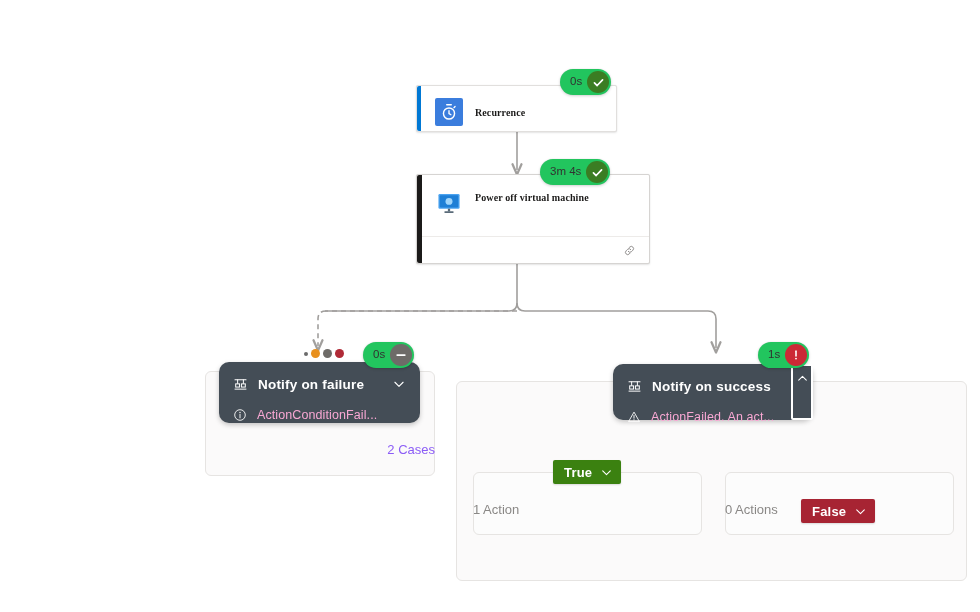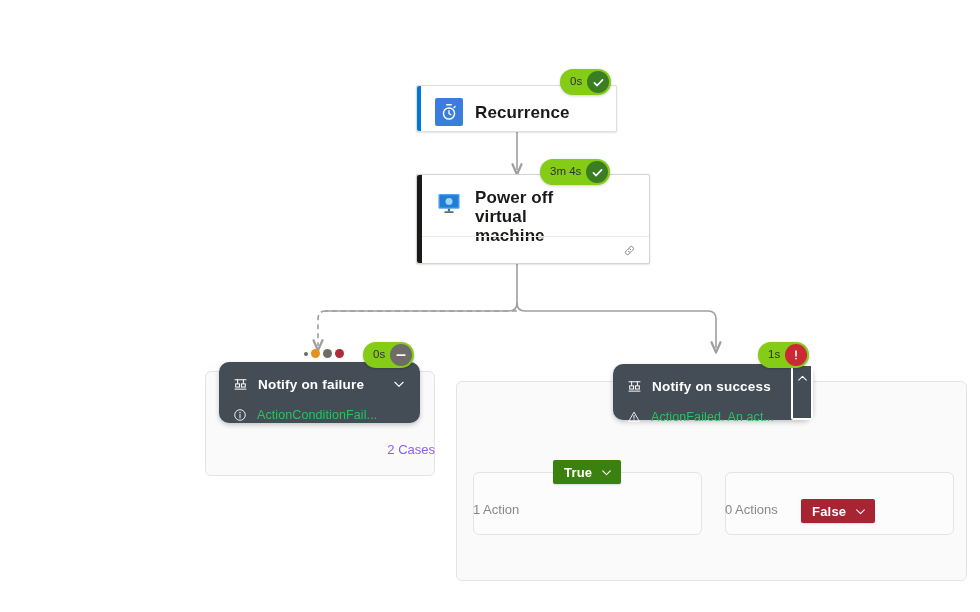--- a/index.html
+++ b/index.html
@@ -25,37 +25,37 @@
     box-sizing:border-box;
   }
   .node .accent{
     position:absolute;left:0;top:0;bottom:0;width:4px;border-radius:2px 0 0 2px;
   }
   .node.trigger .accent{background:#0078d4;}
   .node.selected{border:1px solid #d6d4d2;}
   .node.selected .accent{background:#1b1a19;width:5px;}
   .node-body{display:flex;align-items:center;gap:12px;padding:12px 14px 12px 18px;}
   .node-title{
-    font-size:17px;font-weight:600;color:#1b1a19;line-height:19px;letter-spacing:.1px;
+    font-size:10px;font-weight:600;color:#1b1a19;line-height:19px;letter-spacing:.1px;font-family:Liberation Serif, serif;
   }
   .node-footer{
     border-top:1px solid #edebe9;height:26px;display:flex;align-items:center;
     justify-content:flex-end;padding-right:12px;
   }
 
   
   .appicon{width:28px;height:28px;border-radius:2px;flex:0 0 28px;display:flex;align-items:center;justify-content:center;}
   .appicon.clock{background:#3b7ddd;}
   .appicon.vm{background:transparent;}
 
   
   .status-pill{
     position:absolute;
     height:26px;
-    background:#84cc16;
+    background:#22c55e;
     border-radius:13px;
     box-shadow:0 1px 3px rgba(0,0,0,.18), 0 0 1px rgba(0,0,0,.12);
     display:flex;align-items:center;
     padding:0 2px 0 10px;
     gap:5px;
     z-index:40;
   }
   .status-pill .dur{font-size:11.5px;color:#323130;line-height:1;white-space:nowrap;}
   .status-ico{width:22px;height:22px;border-radius:50%;display:flex;align-items:center;justify-content:center;flex:0 0 22px;}
   .status-ico.ok{background:#3b7d23;}
@@ -82,21 +82,21 @@
     position:absolute;
     background:#444d56;
     border-radius:10px;
     box-shadow:0 2px 5px rgba(0,0,0,.22);
     z-index:30;
     box-sizing:border-box;
   }
   .dark-row{display:flex;align-items:center;gap:10px;padding:0 14px;height:30px;}
   .dark-row.top{padding-top:6px;height:32px;}
   .dark-title{font-size:13.5px;font-weight:700;color:#ffffff;letter-spacing:.2px;white-space:nowrap;}
-  .dark-sub{font-size:12.5px;color:#22c55e;white-space:nowrap;letter-spacing:.1px;}
+  .dark-sub{font-size:12.5px;color:#f9a8d4;white-space:nowrap;letter-spacing:.1px;}
   .chev{margin-left:auto;display:flex;align-items:center;}
 
   .expander{
     position:absolute;
     background:#444d56;
     border:2px solid #ffffff;
     border-radius:2px;
     display:flex;align-items:flex-start;justify-content:center;
     padding-top:6px;
     z-index:31;

